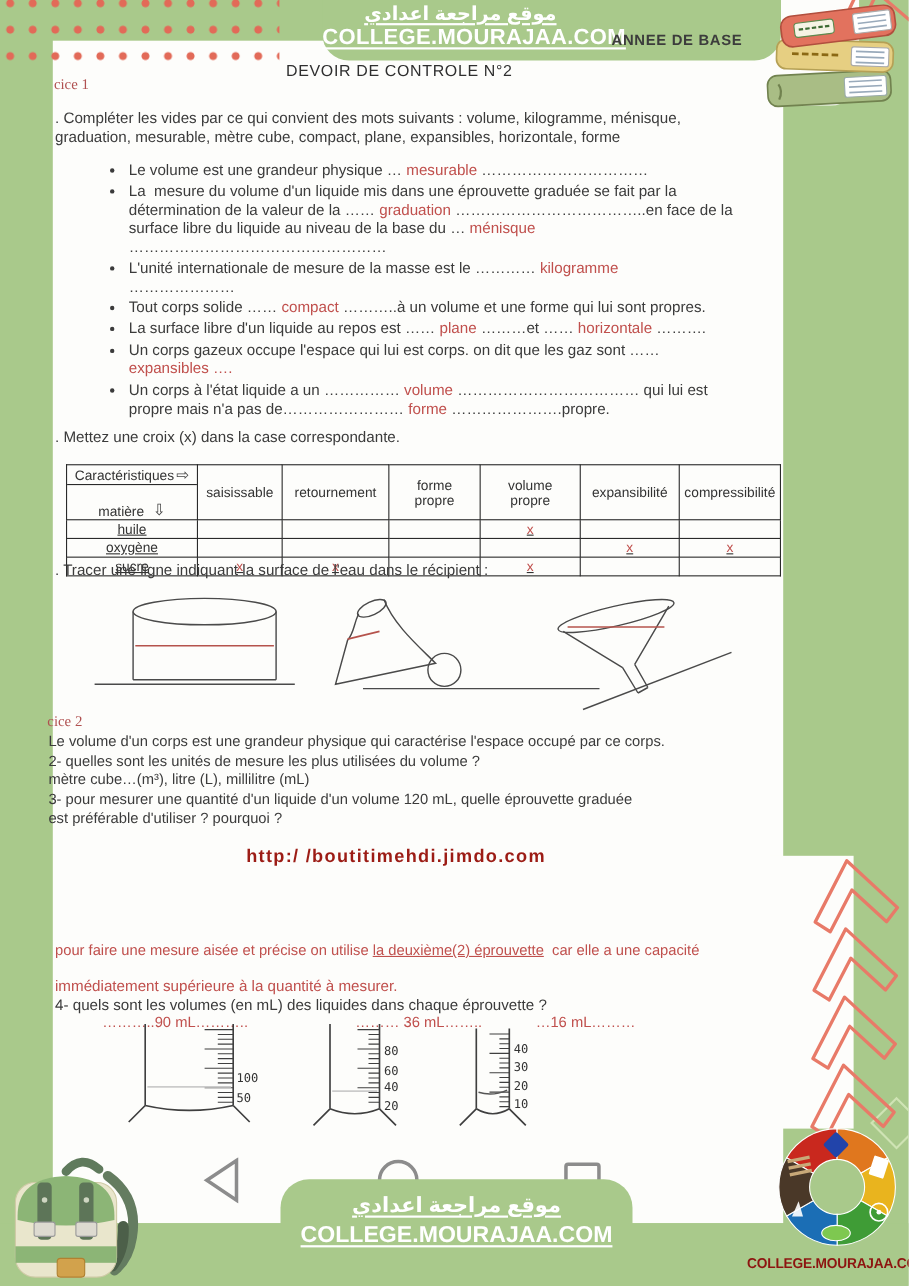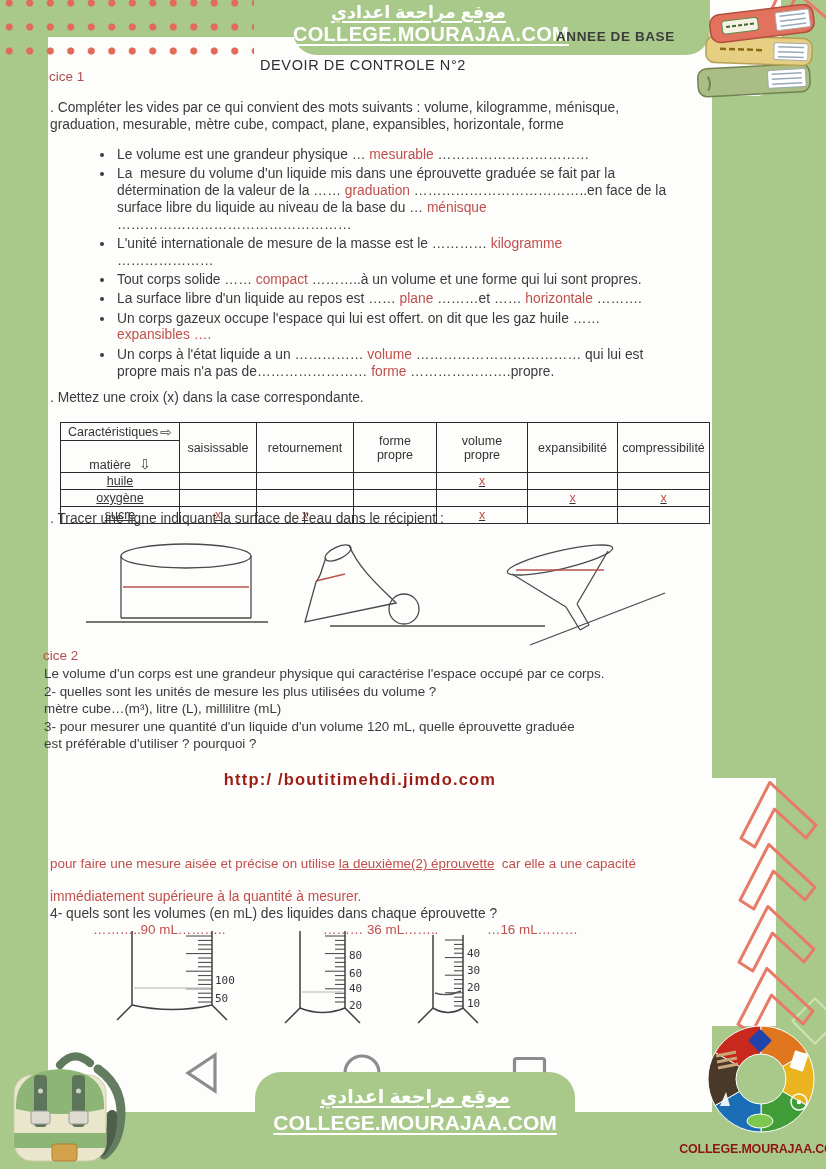--- a/index.html
+++ b/index.html
@@ -28,21 +28,21 @@
   #bottom-banner .ar{font-size:19px;font-weight:bold;text-decoration:underline;
                      text-underline-offset:3px;text-decoration-thickness:2px;}
   #bottom-banner .dom{font-size:21px;font-weight:bold;margin-top:3px;text-decoration:underline;
                       text-underline-offset:3px;text-decoration-thickness:2px;}
   #grade-line{position:absolute;left:556px;top:29px;z-index:7;font-size:13.5px;font-weight:bold;
               color:#3c3c3c;letter-spacing:.6px;white-space:nowrap;}
   
   .doc-text{color:#3b3b3b;font-size:13.8px;line-height:17.2px;white-space:pre-wrap;}
   #title{position:absolute;left:0;top:20px;width:630px;text-align:center;font-size:14.5px;
          color:#2f2f2f;letter-spacing:.6px;}
-  .ex-label{position:absolute;font-size:13.5px;color:#b05050;}
+  .ex-label{position:absolute;font-size:13.5px;color:#b05050;font-family:Liberation Serif, serif;}
   #intro{position:absolute;left:2px;top:62px;width:615px;}
   #bullets{position:absolute;left:49px;top:110px;width:566px;margin:0;padding:0 0 0 18px;}
   #bullets li{margin:0 0 2.5px 0;padding-left:2px;white-space:pre-wrap;color:#3b3b3b;
               font-size:13.8px;line-height:16.8px;}
   .red{color:#c0504d;}
   .u{text-decoration:underline;}
   #q-table{position:absolute;left:2px;top:352px;}
   
   #char-table{position:absolute;left:12px;top:385px;border-collapse:collapse;table-layout:fixed;
               font-size:12.5px;color:#333;}
@@ -91,21 +91,21 @@
   <div id="intro" class="doc-text">. Compléter les vides par ce qui convient des mots suivants : volume, kilogramme, ménisque, graduation, mesurable, mètre cube, compact, plane, expansibles, horizontale, forme</div>
 
   <ul id="bullets">
       <li><span>Le volume est une grandeur physique … </span><span class="red">mesurable</span><span> ……………………………</span></li>
       <li><span>La  mesure du volume d'un liquide mis dans une éprouvette graduée se fait par la détermination de la valeur de la …… </span><span class="red">graduation</span><span> ………………………………..en face de la surface libre du liquide au niveau de la base du … </span><span class="red">ménisque</span><span>
 ……………………………………………</span></li>
       <li><span>L'unité internationale de mesure de la masse est le ………… </span><span class="red">kilogramme</span><span>
 …………………</span></li>
       <li><span>Tout corps solide …… </span><span class="red">compact</span><span> ………..à un volume et une forme qui lui sont propres.</span></li>
       <li><span>La surface libre d'un liquide au repos est …… </span><span class="red">plane</span><span> ………et …… </span><span class="red">horizontale</span><span> ……….</span></li>
-      <li><span>Un corps gazeux occupe l'espace qui lui est offert. on dit que les gaz huile ……
+      <li><span>Un corps gazeux occupe l'espace qui lui est corps. on dit que les gaz sont ……
 </span><span class="red">expansibles ….</span></li>
       <li><span>Un corps à l'état liquide a un …………… </span><span class="red">volume</span><span> ……………………………… qui lui est propre mais n'a pas de…………………… </span><span class="red">forme</span><span> ………………….propre.</span></li>
     </ul>
 
   <div id="q-table" class="abs doc-text">. Mettez une croix (x) dans la case correspondante.</div>
 
   <table id="char-table">
     <colgroup>
       <col style="width:119px">
         <col style="width:77px">

